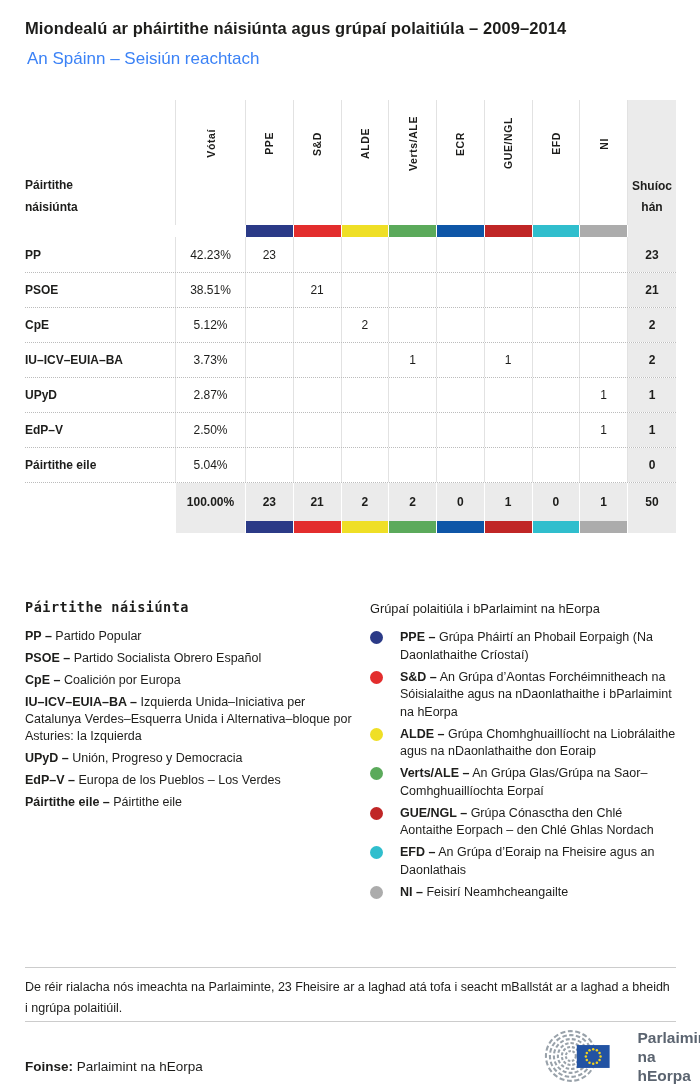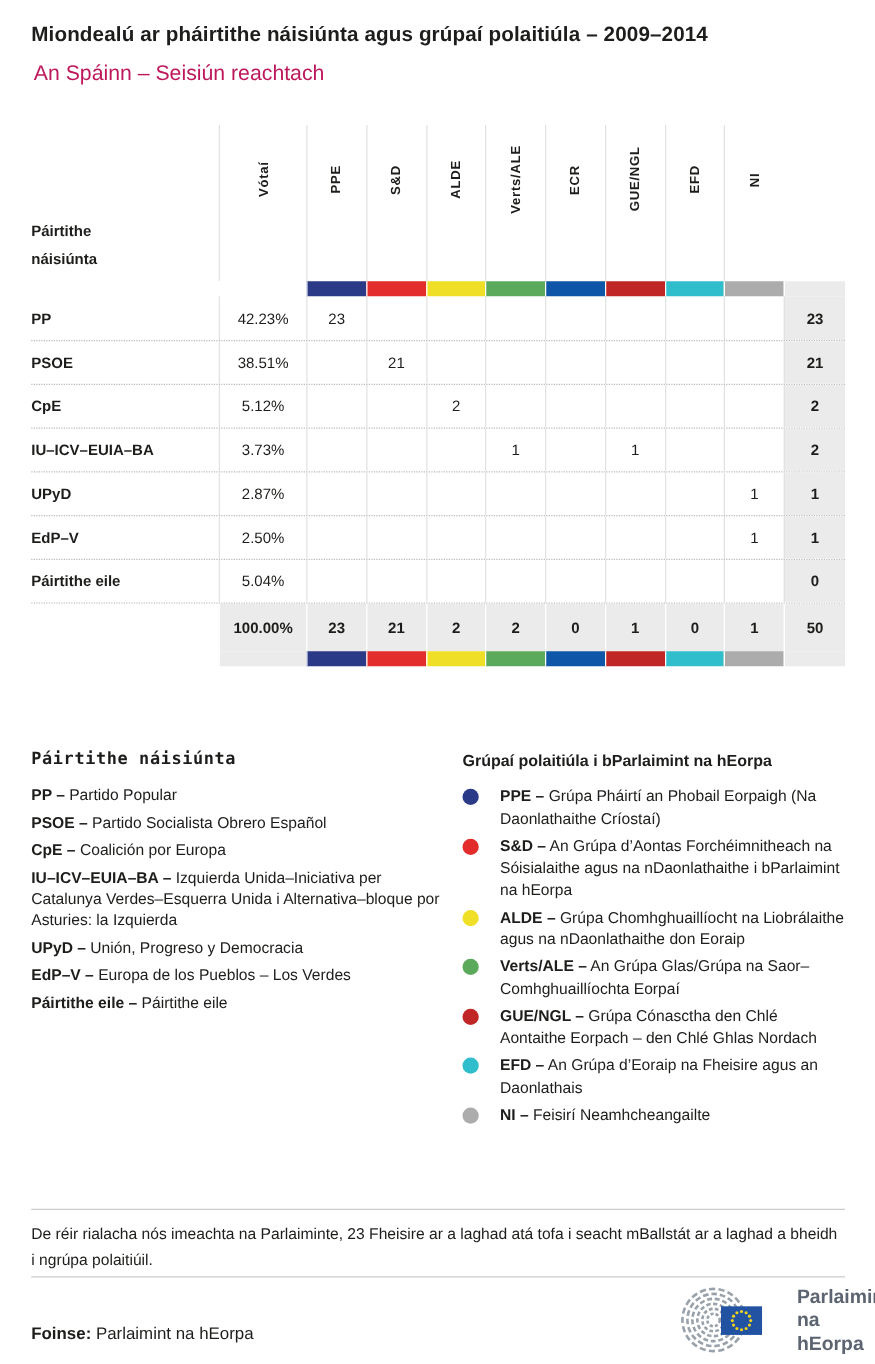--- a/index.html
+++ b/index.html
@@ -2,21 +2,21 @@
 <html><head>
 <meta charset="utf-8">
 <style>
   * { margin:0; padding:0; box-sizing:border-box; }
   html,body { background:#ffffff; }
   .page {
     position:relative; width:700px; height:1091px; background:#fff;
     font-family:"Liberation Sans", sans-serif; color:#1d1d1b; overflow:hidden;
   }
   .title { position:absolute; left:25px; top:19px; font-size:16.5px; font-weight:bold; letter-spacing:.1px; }
-  .subtitle { position:absolute; left:27px; top:49px; font-size:17px; color:#be185d; }
+  .subtitle { position:absolute; left:27px; top:49px; font-size:17px; color:#3b82f6; }
 
   
   .table { position:absolute; left:25px; top:100px; width:651px; }
   .trow { display:grid; grid-template-columns:150px 70px repeat(8,47.75px) 49px; }
   .trow .c { display:flex; align-items:center; justify-content:center; font-size:12px; overflow:hidden; }
   .hrow { height:125px; }
   .hrow .c:nth-child(n+2), .drow .c:nth-child(n+2) { border-left:1px solid #e2e2e2; }
   .barrow .c:nth-child(n+2), .totalrow .c:nth-child(n+2) { border-left:1px solid #ffffff; }
   .name-h { align-items:flex-end !important; justify-content:flex-start !important;
     font-weight:bold; font-size:11.5px; line-height:1.85; white-space:pre-line; padding-bottom:7px; }
@@ -34,21 +34,21 @@
   .totalrow .c.name { background:#ffffff; }
   .gray { background:#ebebeb; }
 
   
   .legend-left { position:absolute; left:25px; top:599px; width:338px; }
   .legend-left h3 { font-family:"DejaVu Sans Mono", monospace; font-size:13.5px; font-weight:bold;
     letter-spacing:.5px; margin-bottom:13px; }
   .lp-item { font-size:12.5px; line-height:17px; margin-bottom:5px; }
   .abbr { font-weight:bold; }
   .legend-right { position:absolute; left:370px; top:601px; width:306px; }
-  .legend-right h3 { font-size:12.8px; font-weight:bold; margin-bottom:13px; }
+  .legend-right h3 { font-size:12.8px; font-weight:normal; margin-bottom:13px; }
   .lg-item { display:grid; grid-template-columns:30px 1fr; margin-bottom:4.5px; }
   .dot { width:13px; height:13px; border-radius:50%; margin-top:2px; }
   .lg-text { font-size:12.5px; line-height:17.5px; }
 
   
   .hr { position:absolute; left:25px; width:651px; height:1px; background:#cccccc; }
   .hr1 { top:967px; } .hr2 { top:1021px; }
   .note { position:absolute; left:25px; top:977px; width:648px; font-size:12.5px; line-height:21px; }
   .source { position:absolute; left:25px; top:1059px; font-size:13.5px; }
   .logo { position:absolute; left:535px; top:1027px; display:flex; align-items:center; gap:9px; }
@@ -87,20 +87,22 @@
         </div>
       <div class="c">
           <span class="vert">GUE/NGL</span>
         </div>
       <div class="c">
           <span class="vert">EFD</span>
         </div>
       <div class="c">
           <span class="vert">NI</span>
         </div>
+      <div class="c seats seats-h">Shuíoc
+hán</div>
     </div>
 
     <div class="trow barrow">
       <div class="c"></div>
       <div class="c"></div>
       <div class="c" style="background: rgb(43, 58, 135);"></div>
       <div class="c" style="background: rgb(227, 45, 45);"></div>
       <div class="c" style="background: rgb(239, 223, 38);"></div>
       <div class="c" style="background: rgb(91, 170, 91);"></div>
       <div class="c" style="background: rgb(14, 86, 167);"></div>

